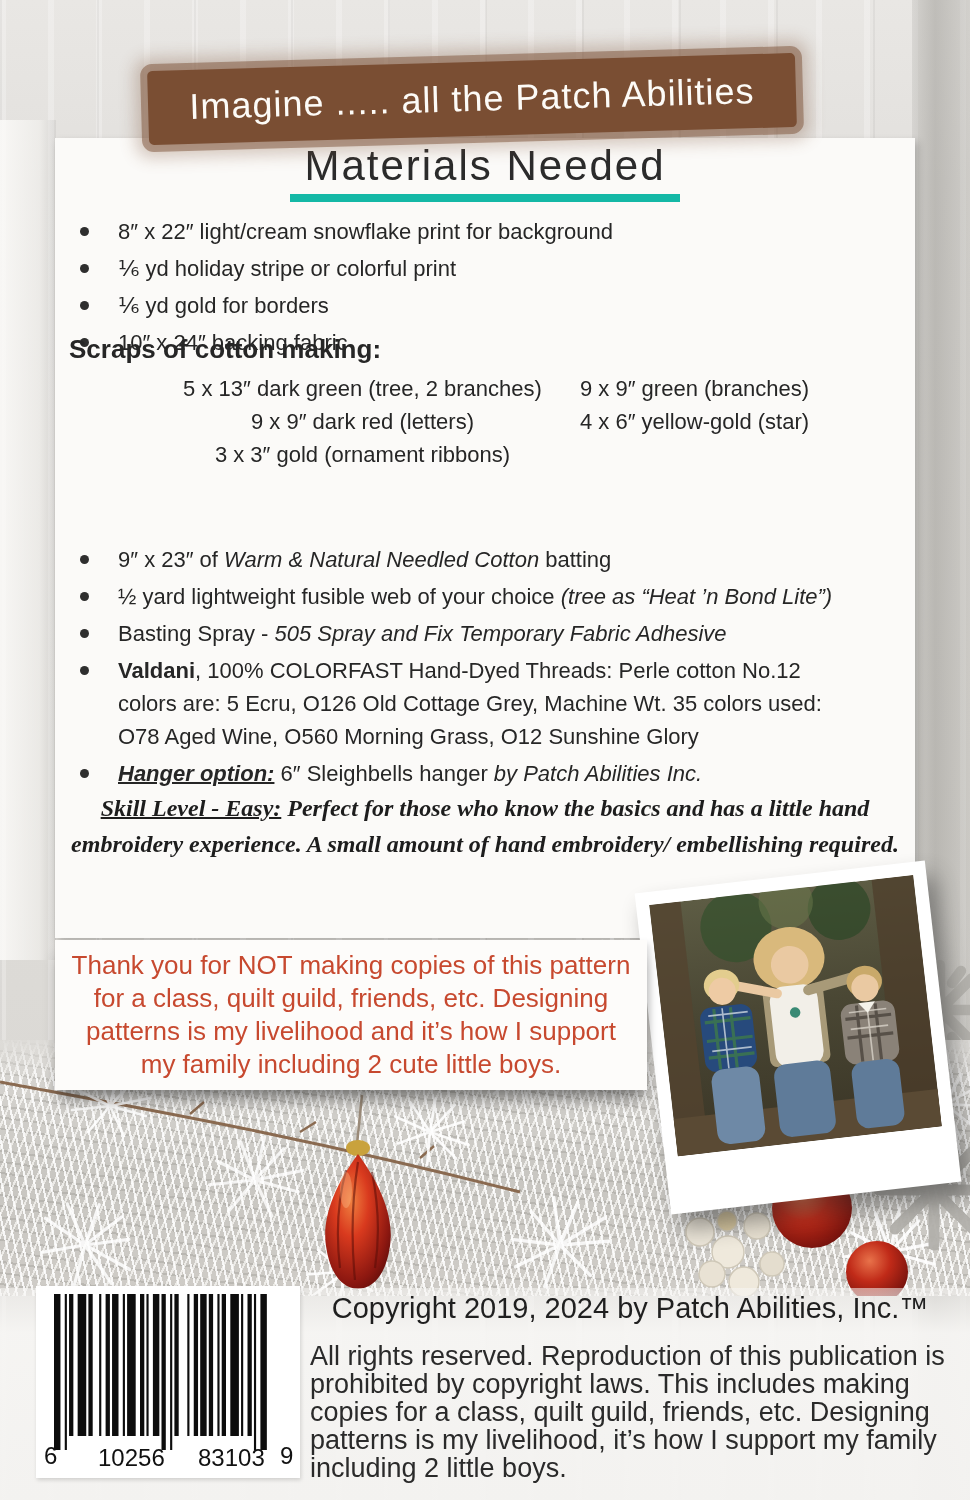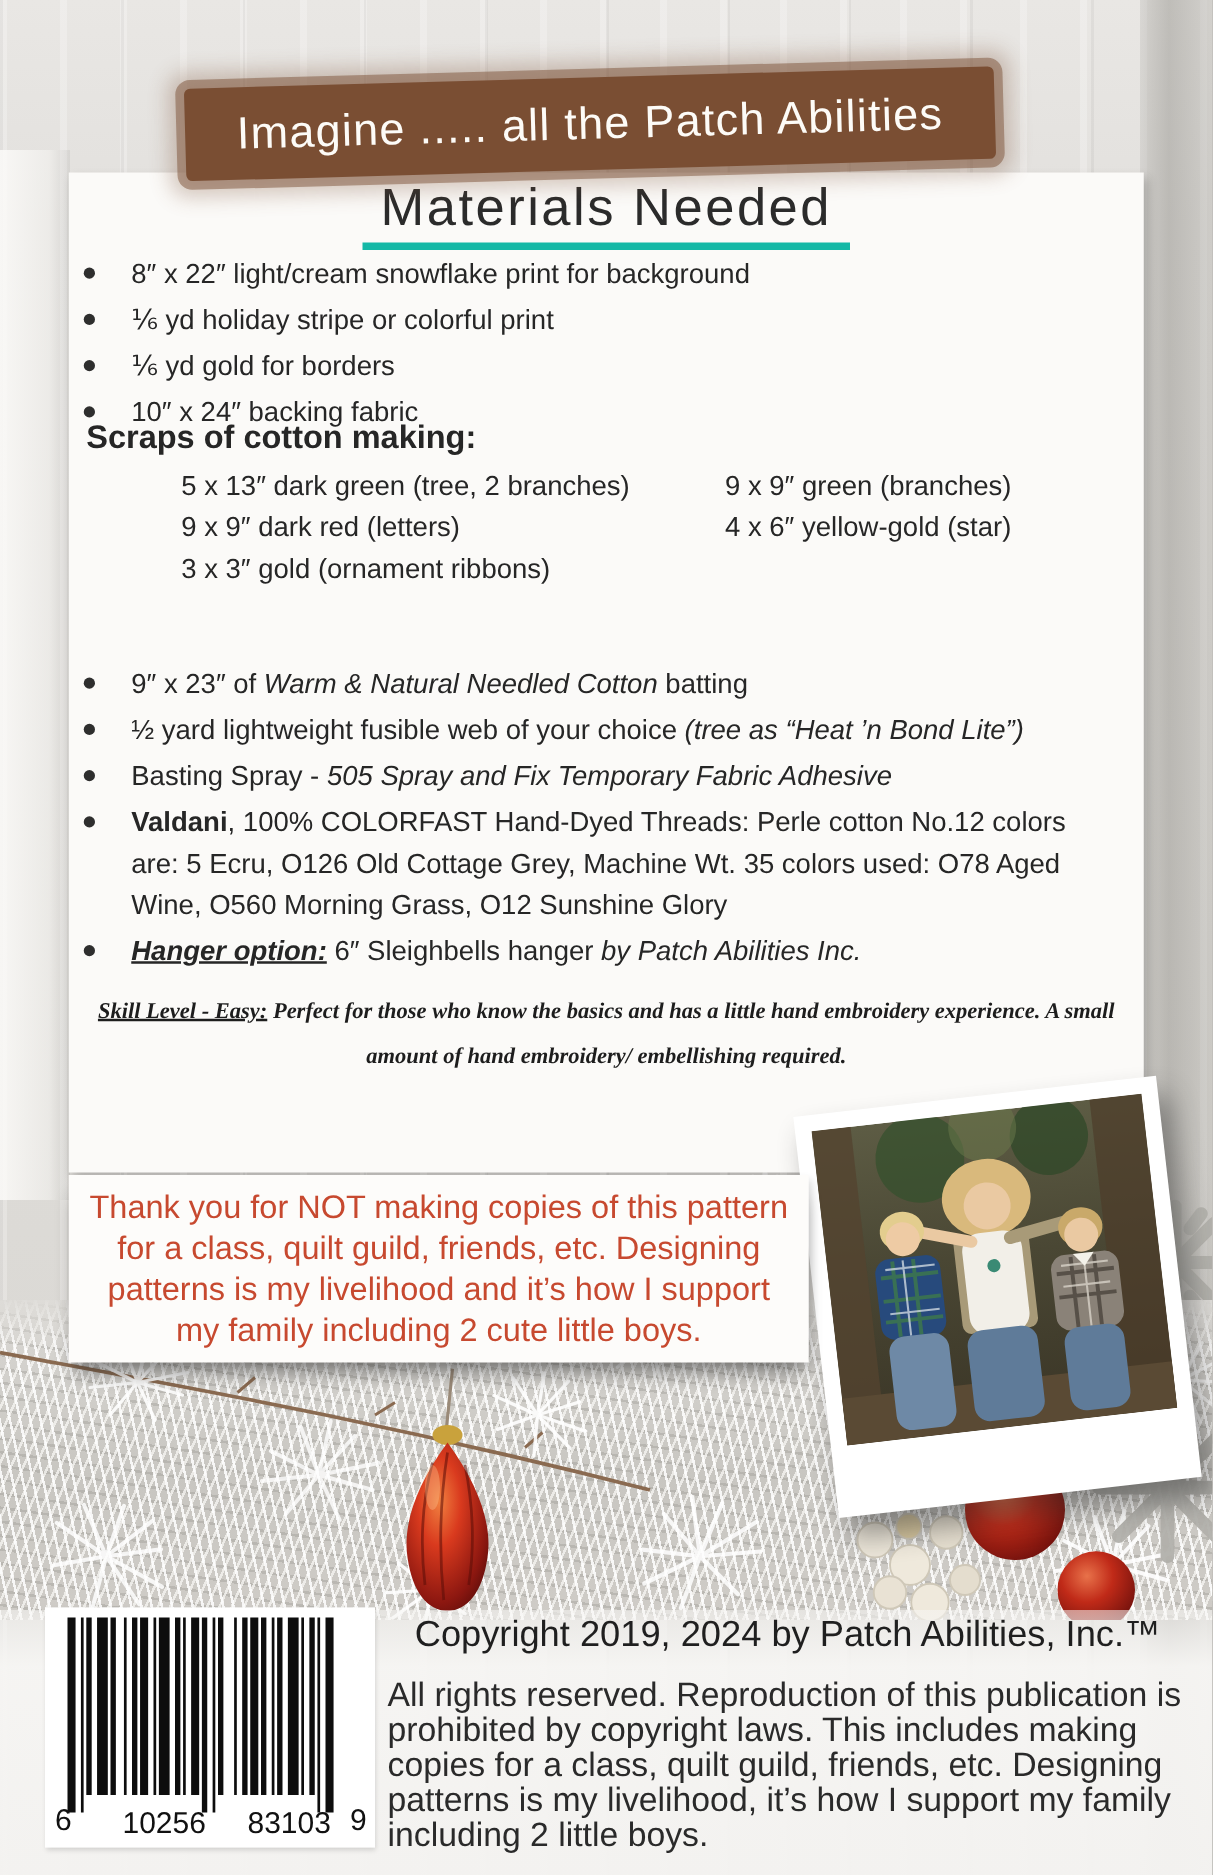--- a/index.html
+++ b/index.html
@@ -26,39 +26,39 @@
     display:flex;align-items:center;justify-content:center;z-index:6;
   }
   .banner-text{color:#fdfbf7;font-size:36px;letter-spacing:1px;white-space:nowrap;}
   
   .paper{
     position:absolute;left:55px;top:138px;width:860px;height:800px;
     background:#fbfaf8;box-shadow:3px 4px 8px rgba(0,0,0,.20);z-index:2;
   }
   .title-wrap{position:absolute;top:4px;left:0;width:100%;text-align:center;}
   .title{display:inline-block;font-size:42px;letter-spacing:2px;color:#2b2b2b;
-    border-bottom:6px solid #14b8a6;padding:0 14px 4px 14px;}
-  ul.mat{list-style:none;margin:0;padding:0;}
+    border-bottom:8px solid #14b8a6;padding:0 14px 4px 14px;}
+  ul.mat{list-style:none;margin:13px;padding:0;}
   ul.mat li{position:relative;padding-left:50px;font-size:22px;line-height:37px;}
   ul.mat li::before{content:"";position:absolute;left:12px;top:14px;width:9px;height:9px;border-radius:50%;background:#2e2e2e;}
   .top-bullets{position:absolute;top:62px;left:0;width:830px;}
   .scraps-head{position:absolute;top:196px;left:14px;font-size:26px;font-weight:bold;}
   .scraps{position:absolute;top:234px;left:90px;width:760px;font-size:22px;line-height:33px;}
-  .scraps .row{display:flex;}
+  .scraps .row{display:flex;text-align:center;}
   .scraps .c1{width:435px;}
   .notions{position:absolute;top:392px;left:0;width:812px;}
   ul.mat.notions-list li{line-height:33px;margin-bottom:4px;}
   ul.mat.notions-list li::before{top:12px;}
   .it{font-style:italic;}
   .bd{font-weight:bold;}
   .u{text-decoration:underline;text-decoration-thickness:2px;}
   .skill{
     position:absolute;top:652px;left:10px;width:840px;text-align:center;
     font-family:"Liberation Serif","DejaVu Serif",serif;
-    font-weight:bold;font-style:italic;font-size:18px;line-height:36px;color:#1d1d1d;
+    font-weight:bold;font-style:italic;font-size:24px;line-height:36px;color:#1d1d1d;
   }
   
   .note-block{
     position:absolute;left:55px;top:940px;width:592px;height:150px;
     background:#fdfcfa;z-index:4;
     box-shadow:0 14px 14px -4px rgba(40,40,40,.45), 3px 3px 6px rgba(0,0,0,.12);
     display:flex;align-items:center;justify-content:center;
   }
   .note-text{width:560px;text-align:center;font-size:26px;line-height:33px;color:#c7492f;}
   

